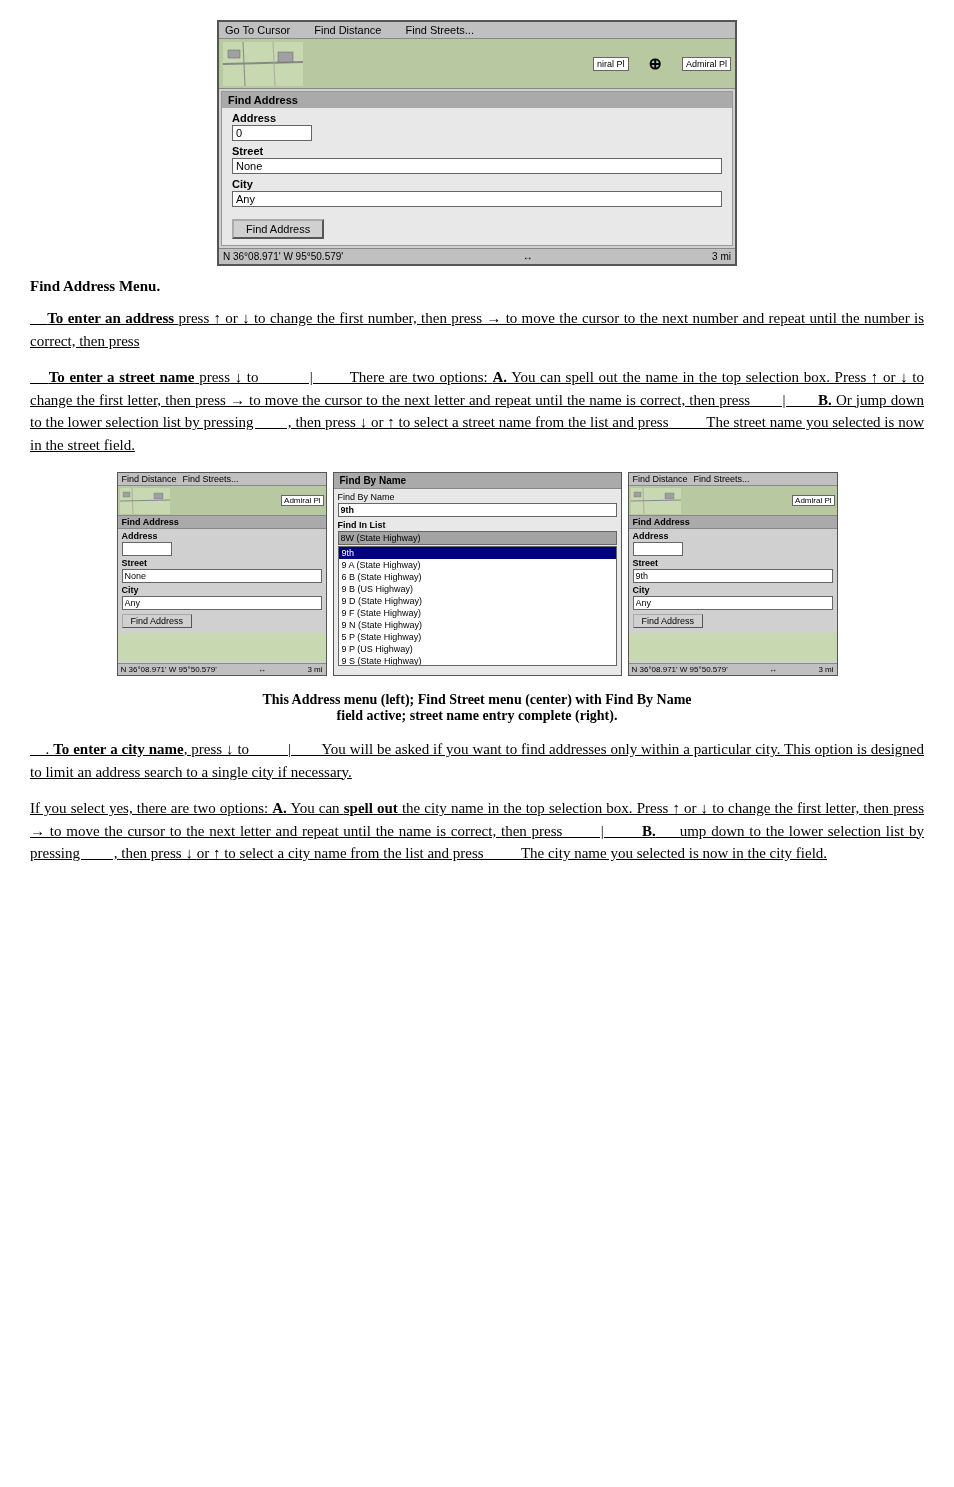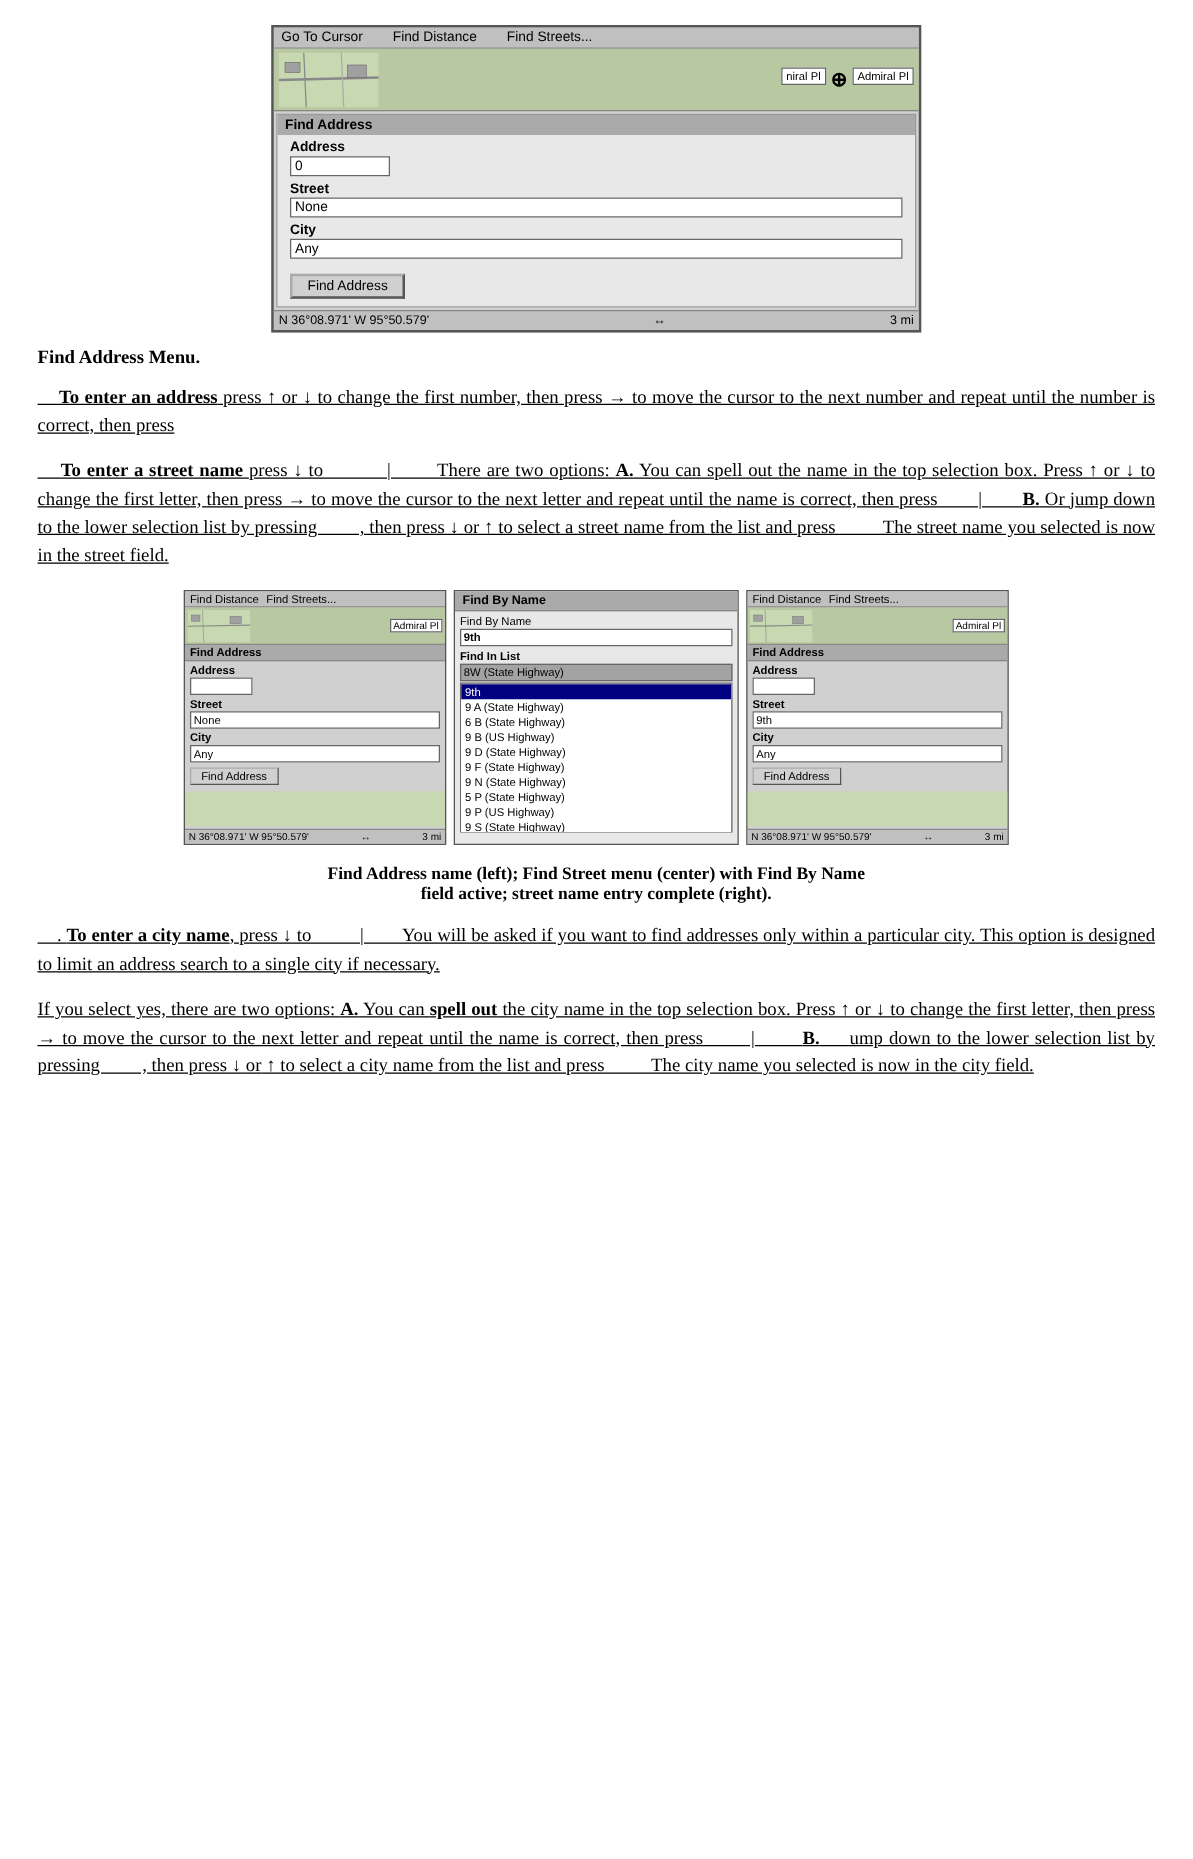--- a/index.html
+++ b/index.html
@@ -209,21 +209,21 @@
       display: flex;
       justify-content: space-between;
       border-top: 1px solid #888;
       margin-top: 2px;
     }
 
     
     .center-panel {
       border: 1px solid #555;
       background: #e8e8e8;
-      width: 228px;
+      width: 289px;
       font-size: 9px;
       font-family: Arial, sans-serif;
       overflow: hidden;
     }
 
     .center-panel-title {
       font-size: 10px;
       font-weight: bold;
       background: #aaaaaa;
       padding: 2px 6px;
@@ -302,21 +302,21 @@
     </div>
     <div class="map-strip">
       <svg class="map-thumb" viewBox="0 0 80 44">
         <rect width="80" height="44" fill="#c8d8b0"></rect>
         <line x1="0" y1="22" x2="80" y2="20" stroke="#888" stroke-width="2"></line>
         <line x1="20" y1="0" x2="22" y2="44" stroke="#888" stroke-width="1"></line>
         <line x1="50" y1="0" x2="52" y2="44" stroke="#aaa" stroke-width="1"></line>
         <rect x="5" y="8" width="12" height="8" fill="#a0a0a0" stroke="#666" stroke-width="0.5"></rect>
         <rect x="55" y="10" width="15" height="10" fill="#a0a0a0" stroke="#666" stroke-width="0.5"></rect>
       </svg>
-      <div style="display:flex;align-items:flex-start;gap:4px;">
+      <div style="display:flex;align-items:center;gap:20px;">
         <span class="map-label" style="font-size:9px;">niral Pl</span>
         <span style="font-size:16px;font-weight:bold;">⊕</span>
         <span class="map-label" style="font-size:9px;">Admiral Pl</span>
       </div>
     </div>
     <div class="find-address-panel">
       <div class="panel-title">Find Address</div>
       <div class="field-label">Address</div>
       <input class="field-input" value="0" readonly="" style="width: 80px;">
       <div class="field-label">Street</div>
@@ -428,21 +428,21 @@
     <div class="small-status-bar">
       <span>N  36°08.971'  W  95°50.579'</span>
       <span>↔</span>
       <span>3 mi</span>
     </div>
   </div>
 
 </div>
 
 <p class="caption-three-panel">
-  <span>Find Address name (left); Find Street menu (center) with Find By Name</span><br>
+  <span>This Address menu (left); Find Street menu (center) with Find By Name</span><br>
   <span>field active; street name entry complete (right).</span>
 </p>
 
 <p class="body-para">
   &nbsp;&nbsp;&nbsp;&nbsp;. <strong>To enter a city name</strong><span>, press ↓ to &nbsp;&nbsp;&nbsp;&nbsp;&nbsp;&nbsp;&nbsp;&nbsp; | &nbsp;&nbsp;&nbsp;&nbsp;&nbsp;&nbsp; You will be asked if you want to find addresses only within a particular city. This option is designed to limit an address search to a single city if necessary.</span>
 </p>
 
 <p class="body-para">
   <span>If you select yes, there are two options: <strong>A.</strong> You can <strong>spell out</strong> the city name in the top selection box. Press ↑ or ↓ to change the first letter, then press → to move the cursor to the next letter and repeat until the name is correct, then press &nbsp;&nbsp;&nbsp;&nbsp;&nbsp;&nbsp; | &nbsp;&nbsp;&nbsp;&nbsp;&nbsp;&nbsp; <strong>B.</strong> &nbsp;&nbsp;&nbsp; ump down to the lower selection list by pressing &nbsp;&nbsp;&nbsp;&nbsp;&nbsp;&nbsp;&nbsp;&nbsp;, then press ↓ </span><span>or</span><span> ↑ to select a city name from the list and press &nbsp;&nbsp;&nbsp;&nbsp;&nbsp;&nbsp;&nbsp;&nbsp; The city name you selected is now in the city field.</span>
 </p>

